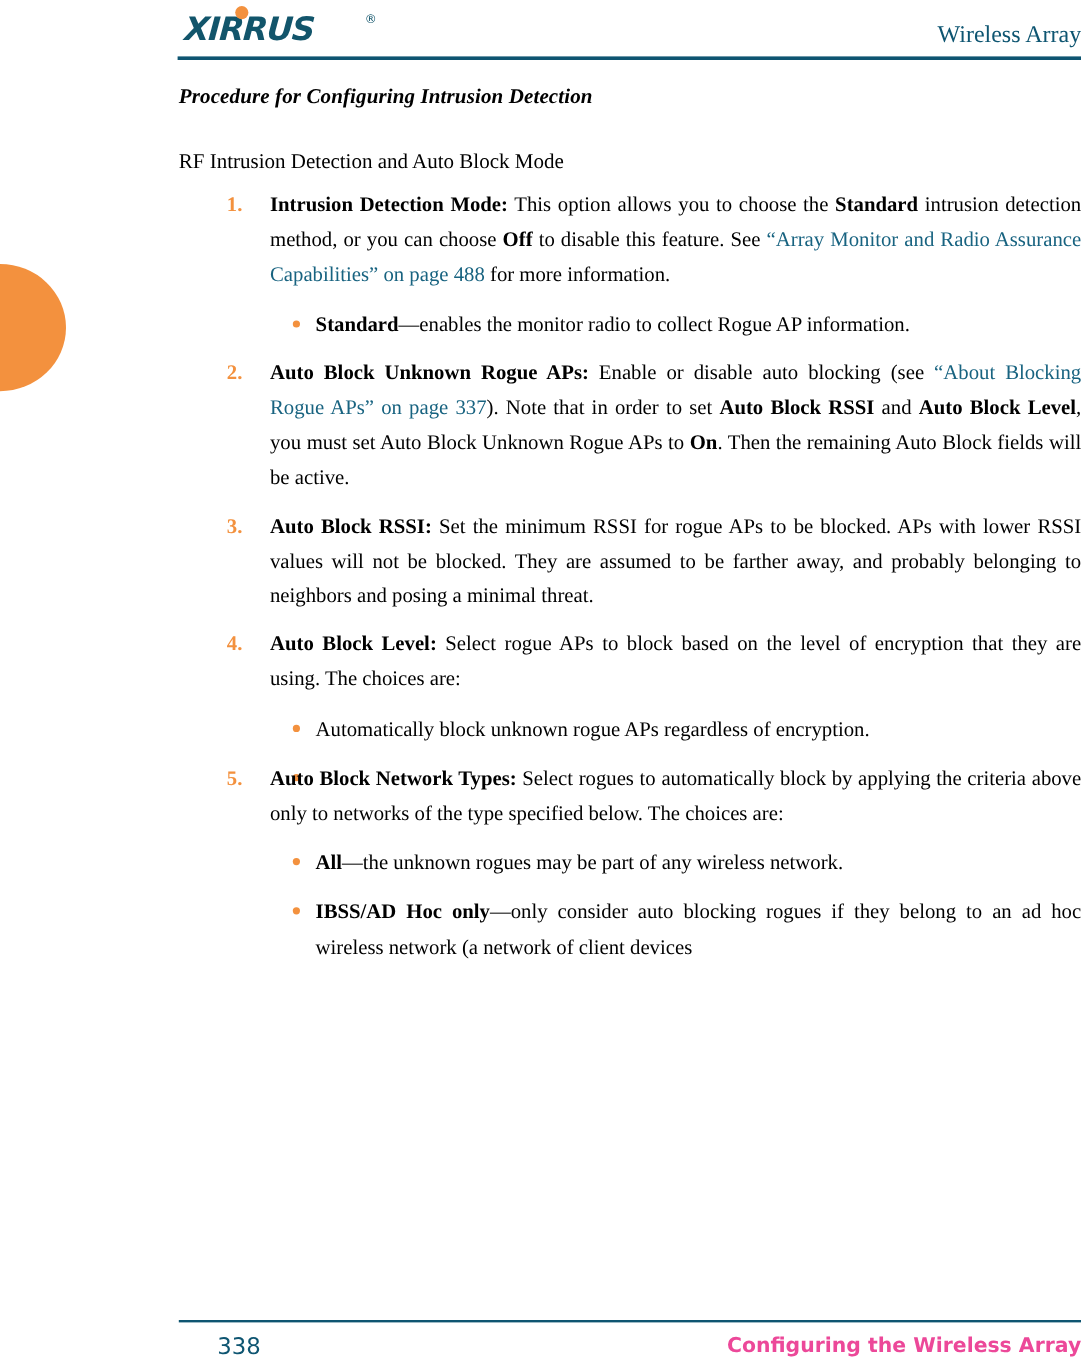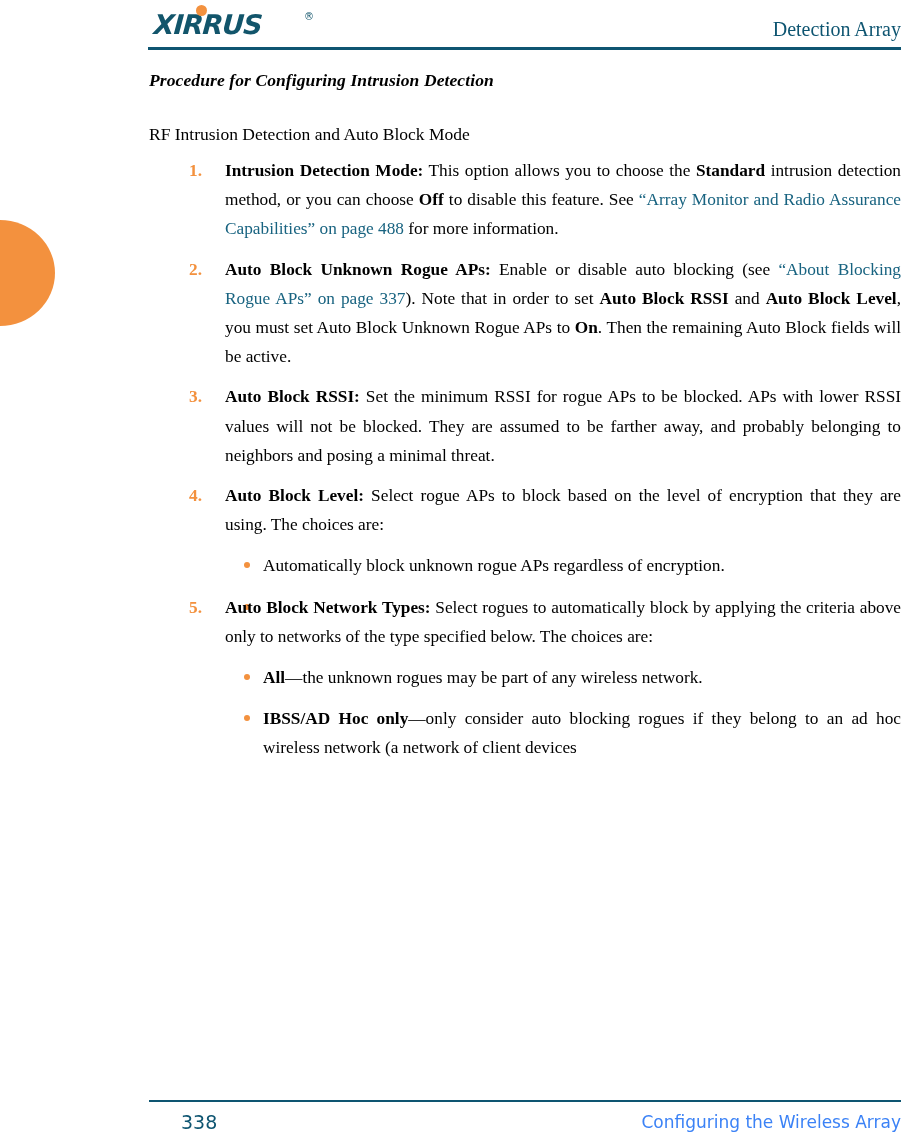--- a/index.html
+++ b/index.html
@@ -186,55 +186,59 @@
     font-family: "DejaVu Sans", sans-serif;
     font-size: 19px;
     color: #0E5571;
     margin-left: 32px;
   }
   .footer-title {
     position: absolute;
     right: 0px;
     top: 1112px;
     font-family: "DejaVu Sans", sans-serif;
-    font-weight: normal;
+    font-weight: bold;
     font-size: 17px;
-    color: #3b82f6;
+    color: #ec4899;
     white-space: nowrap;
   }
 </style>
 </head>
 <body>
 
 <div class="page">
 
   <div class="edge-tab"></div>
 
   <div class="header">
     <div class="logo">
       <span class="logo-text">XIRRUS</span>
       <span class="logo-dot"></span>
       <span class="logo-reg">®</span>
     </div>
-    <div class="header-title">Detection Array</div>
+    <div class="header-title">Wireless Array</div>
   </div>
   <div class="header-rule"></div>
 
   <div class="content">
 
     <div class="h-procedure">Procedure for Configuring Intrusion Detection</div>
 
     <div class="h-section">RF Intrusion Detection and Auto Block Mode</div>
 
     <div class="num-item">
       <span class="marker">1.</span>
       <b>Intrusion Detection Mode:</b><span> This option allows you to choose the </span><b>Standard</b><span> intrusion detection method, or you can choose </span><b>Off</b><span> to disable this feature. See </span><span class="link">“Array Monitor and Radio Assurance Capabilities” on page 488</span><span> for more information.</span>
     </div>
 
     <div class="bul-list">
+      <div class="bul-item">
+        <span class="dot"></span>
+        <b>Standard</b><span>—enables the monitor radio to collect Rogue AP information.</span>
+      </div>
     </div>
 
     <div class="num-item">
       <span class="marker">2.</span>
       <b>Auto Block Unknown Rogue APs:</b><span> Enable or disable auto blocking (see </span><span class="link">“About Blocking Rogue APs” on page 337</span><span>). Note that in order to set </span><b>Auto Block RSSI</b><span> and </span><b>Auto Block Level</b><span>, you must set Auto Block Unknown Rogue APs to </span><b>On</b><span>. Then the remaining Auto Block fields will be active.</span>
     </div>
 
     <div class="num-item">
       <span class="marker">3.</span>
       <b>Auto Block RSSI:</b><span> Set the minimum RSSI for rogue APs to be blocked. APs with lower RSSI values will not be blocked. They are assumed to be farther away, and probably belonging to neighbors and posing a minimal threat.</span>

